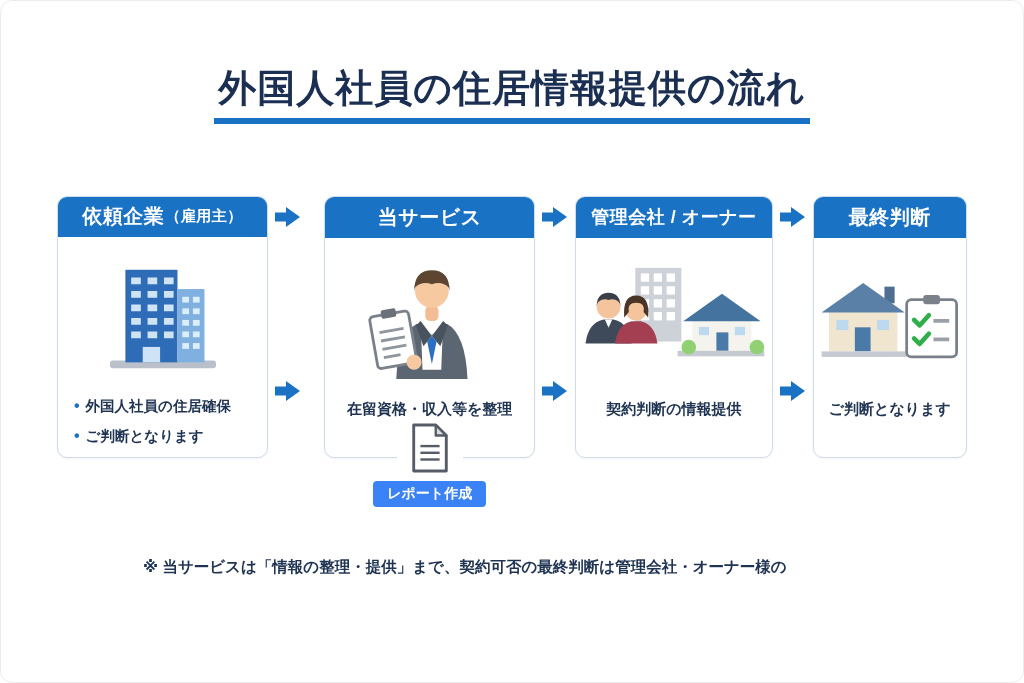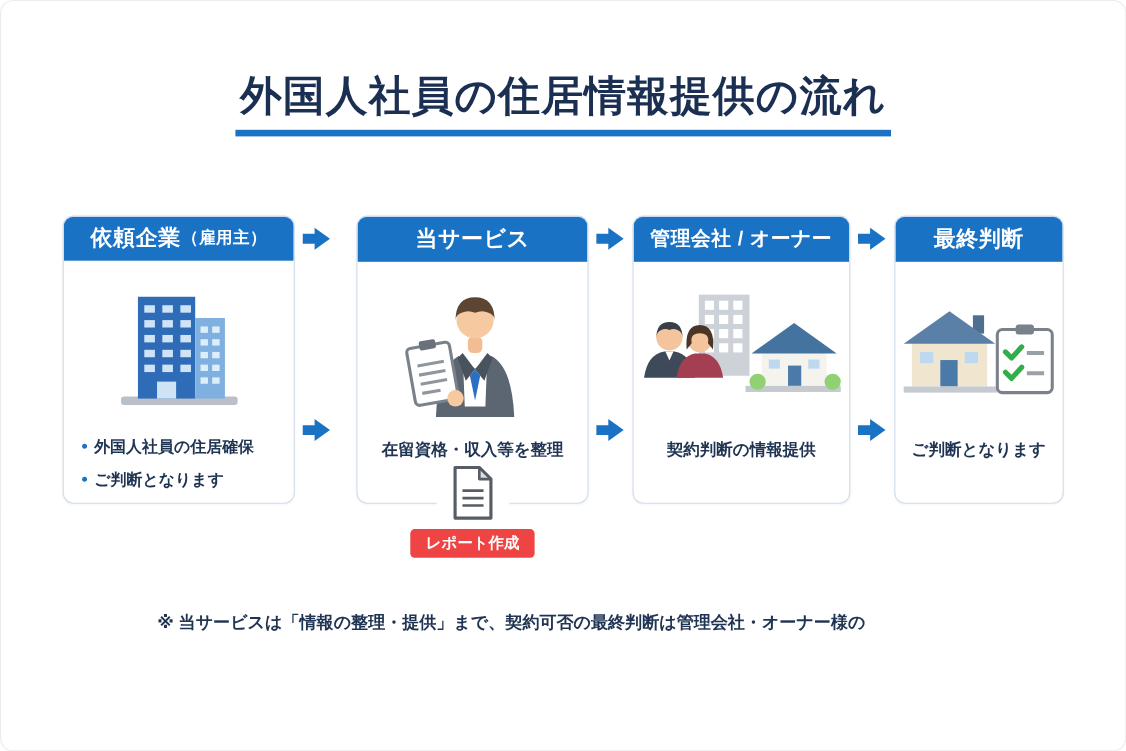--- a/index.html
+++ b/index.html
@@ -108,21 +108,21 @@
   .doc-wrap {
     margin-top: -36px;
     background: #ffffff;
     padding: 0 10px;
     position: relative;
     z-index: 2;
     line-height: 0;
   }
   .report-badge {
     margin-top: 7px;
-    background: #ef4444;
+    background: #3b82f6;
     color: #ffffff;
     font-size: 14px;
     font-weight: 700;
     padding: 4px 14px;
     border-radius: 4px;
     white-space: nowrap;
   }
   
   .note {
     margin: 46px 0 0 142px;

